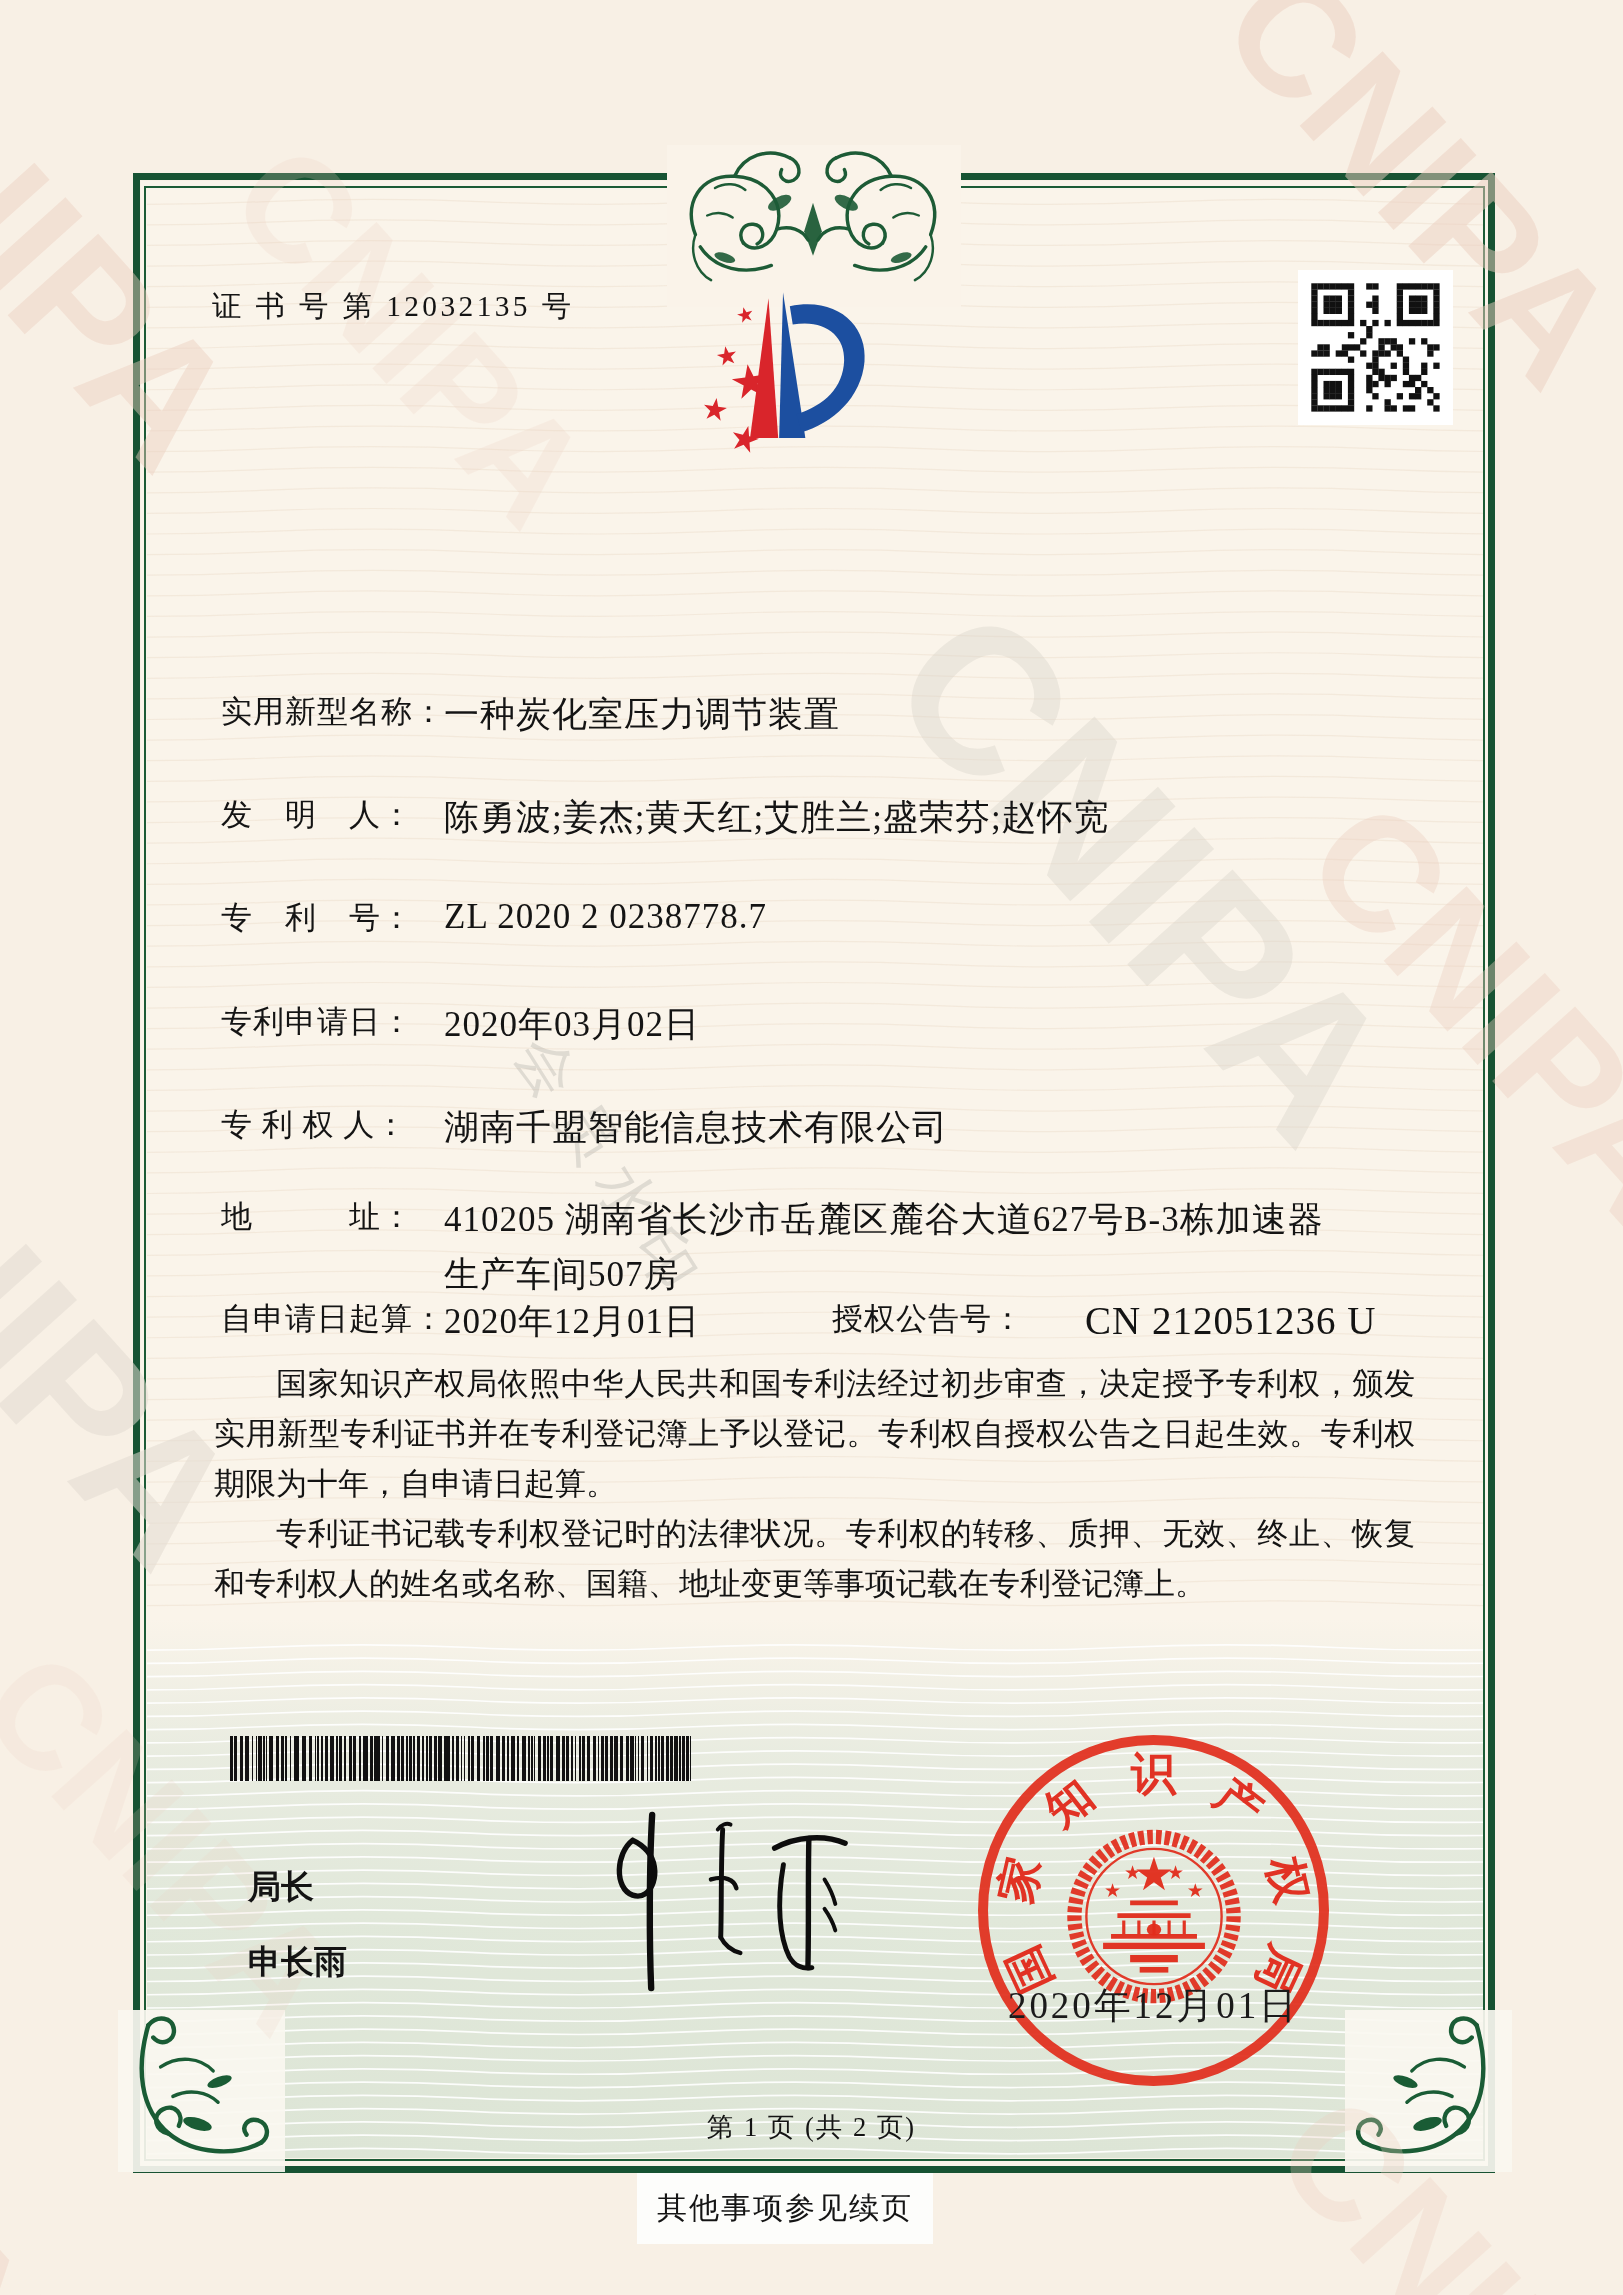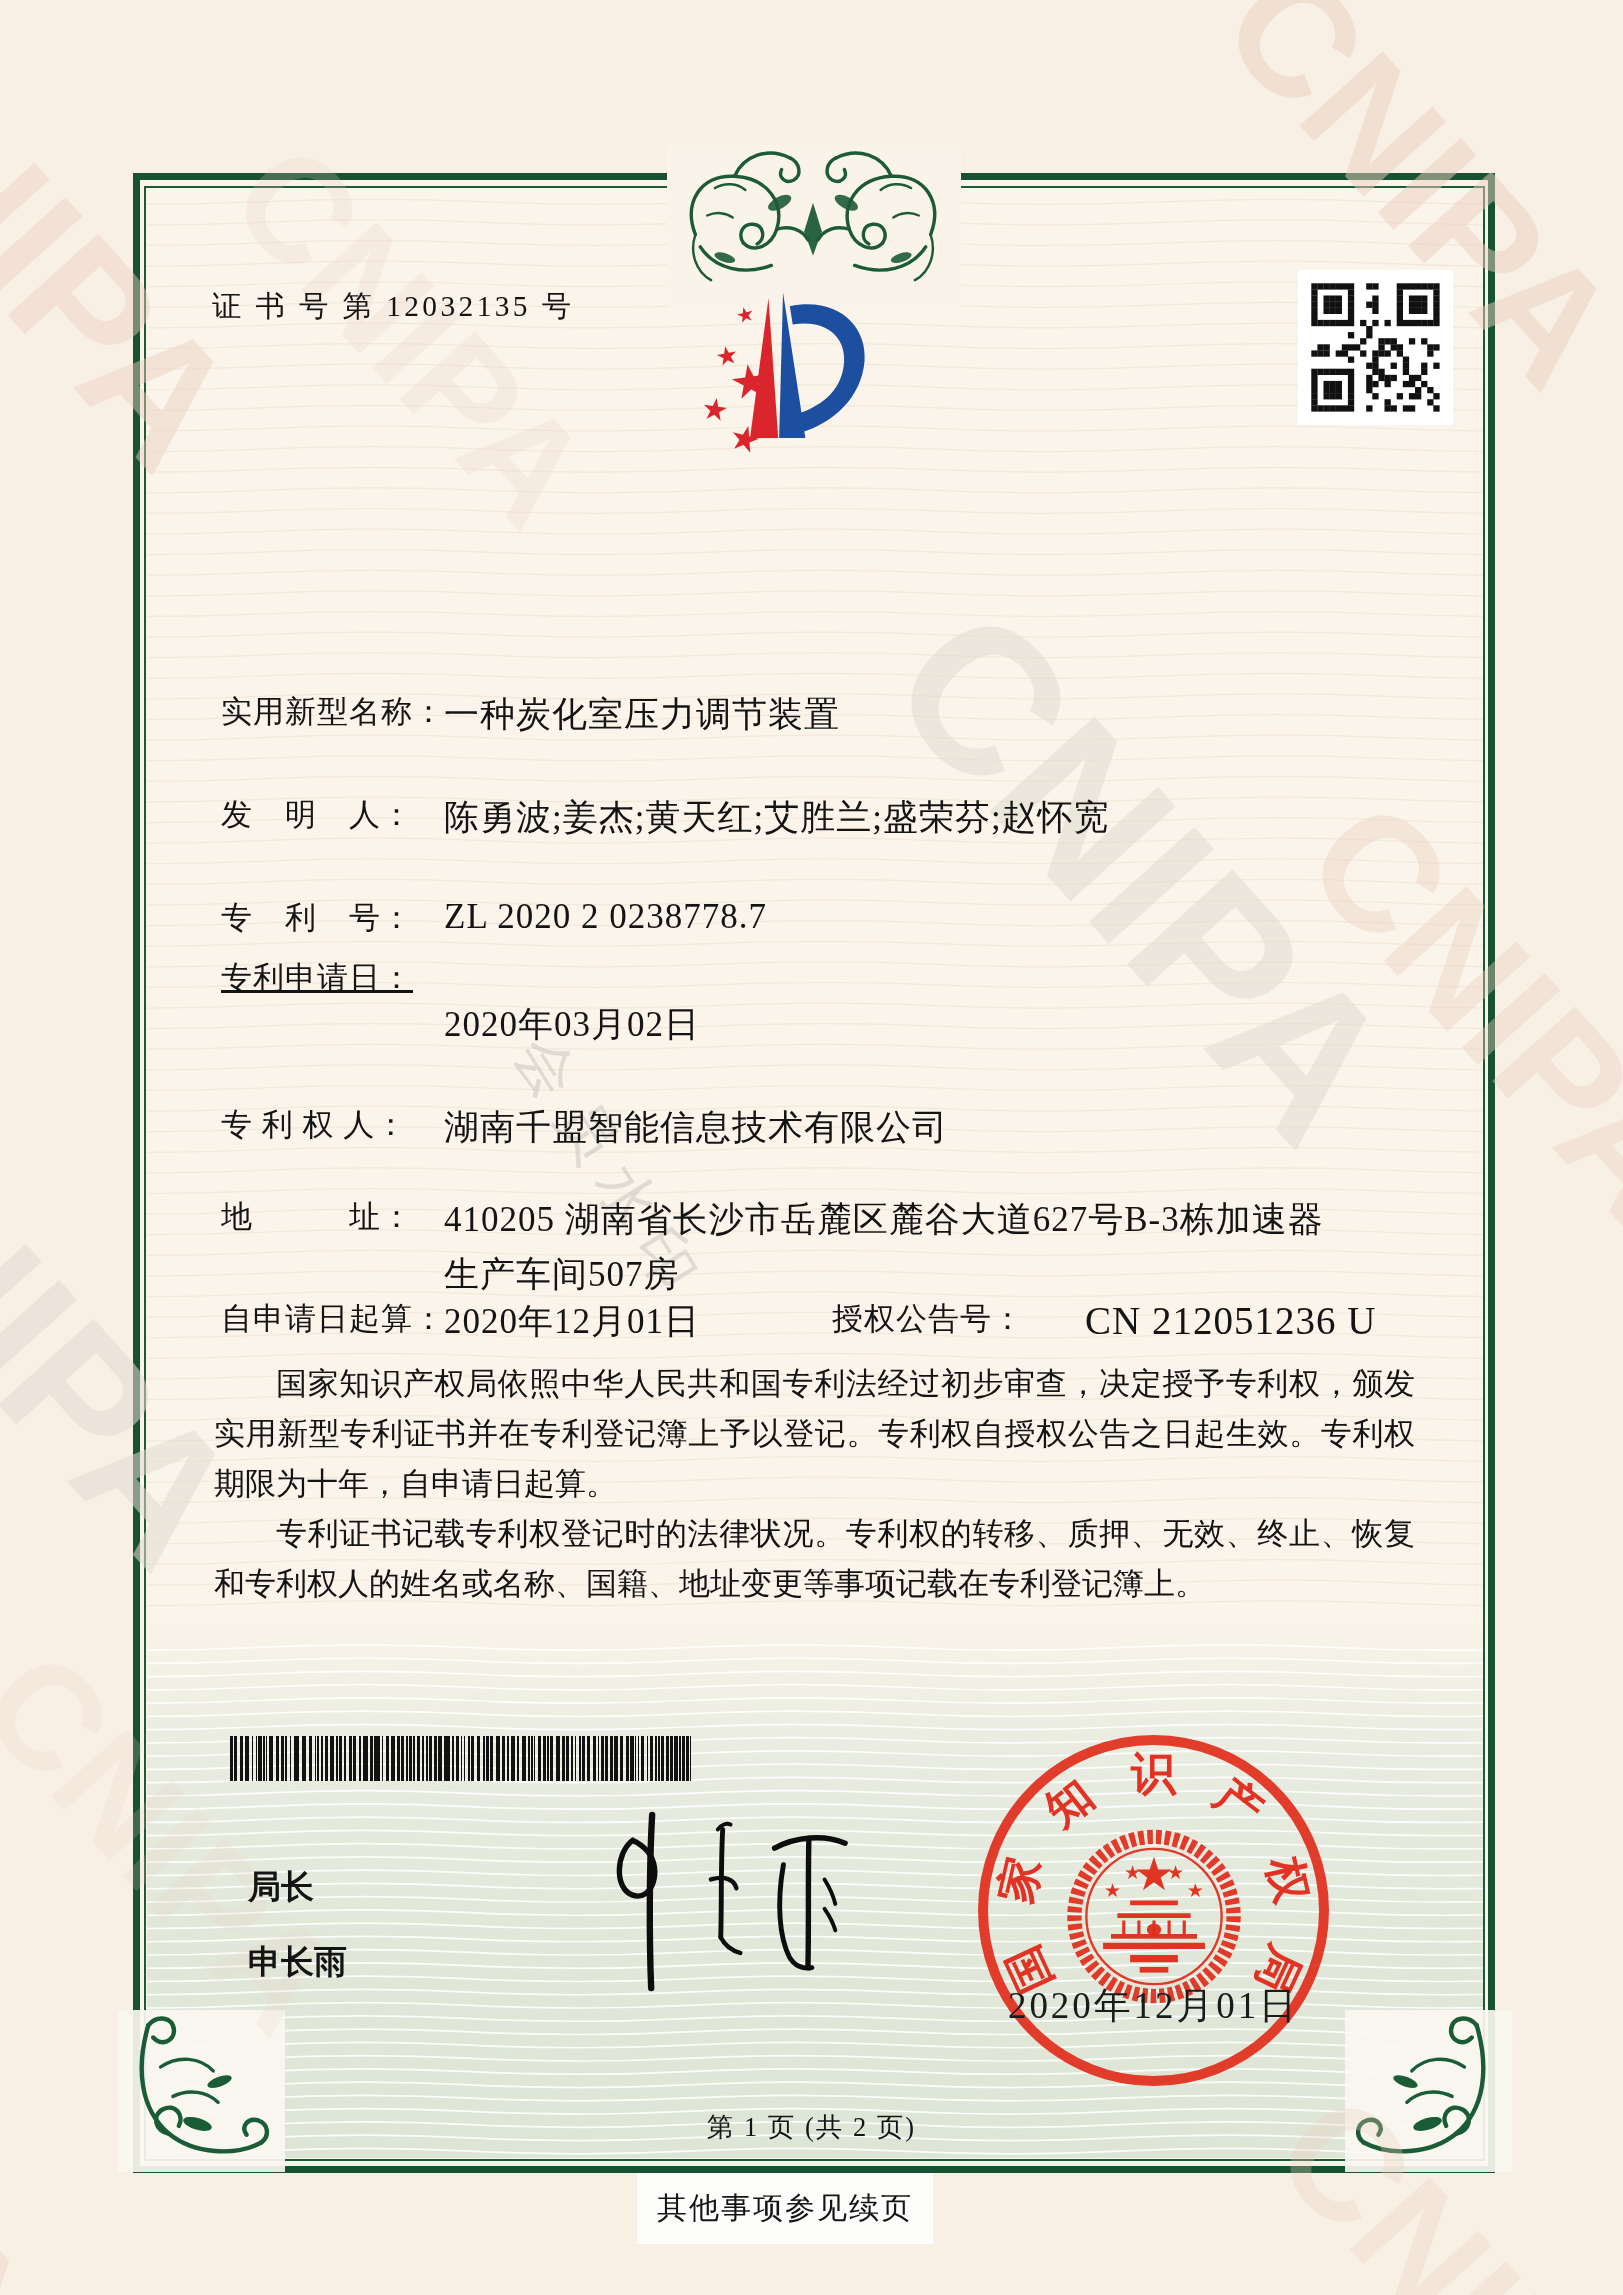--- a/index.html
+++ b/index.html
@@ -439,21 +439,21 @@
 
   <span class="abs txt fl" style="top:691px;">实用新型名称：</span>
   <span class="abs txt fv" style="top:691px;">一种炭化室压力调节装置</span>
 
   <span class="abs txt fl" style="top:794px;">发　明　人：</span>
   <span class="abs txt fv" style="top:794px;">陈勇波;姜杰;黄天红;艾胜兰;盛荣芬;赵怀宽</span>
 
   <span class="abs txt fl" style="top:897px;">专　利　号：</span>
   <span class="abs txt fv" style="top:897px;">ZL 2020 2 0238778.7</span>
 
-  <span class="abs txt fl" style="top:957px;text-decoration:underline;">专利申请日：</span>
+  <span class="abs txt fl" style="top:1001px;">专利申请日：</span>
   <span class="abs txt fv" style="top:1001px;">2020年03月02日</span>
 
   <span class="abs txt fl" style="top:1104px;">专 利 权 人：</span>
   <span class="abs txt fv" style="top:1104px;">湖南千盟智能信息技术有限公司</span>
 
   <span class="abs txt fl" style="top:1196px;">地　　　址：</span>
   <span class="abs txt fv" style="top:1196px;">410205 湖南省长沙市岳麓区麓谷大道627号B-3栋加速器</span>
   <span class="abs txt fv" style="top:1251px;">生产车间507房</span>
 
   <span class="abs txt fl" style="top:1298px;">自申请日起算：</span>

